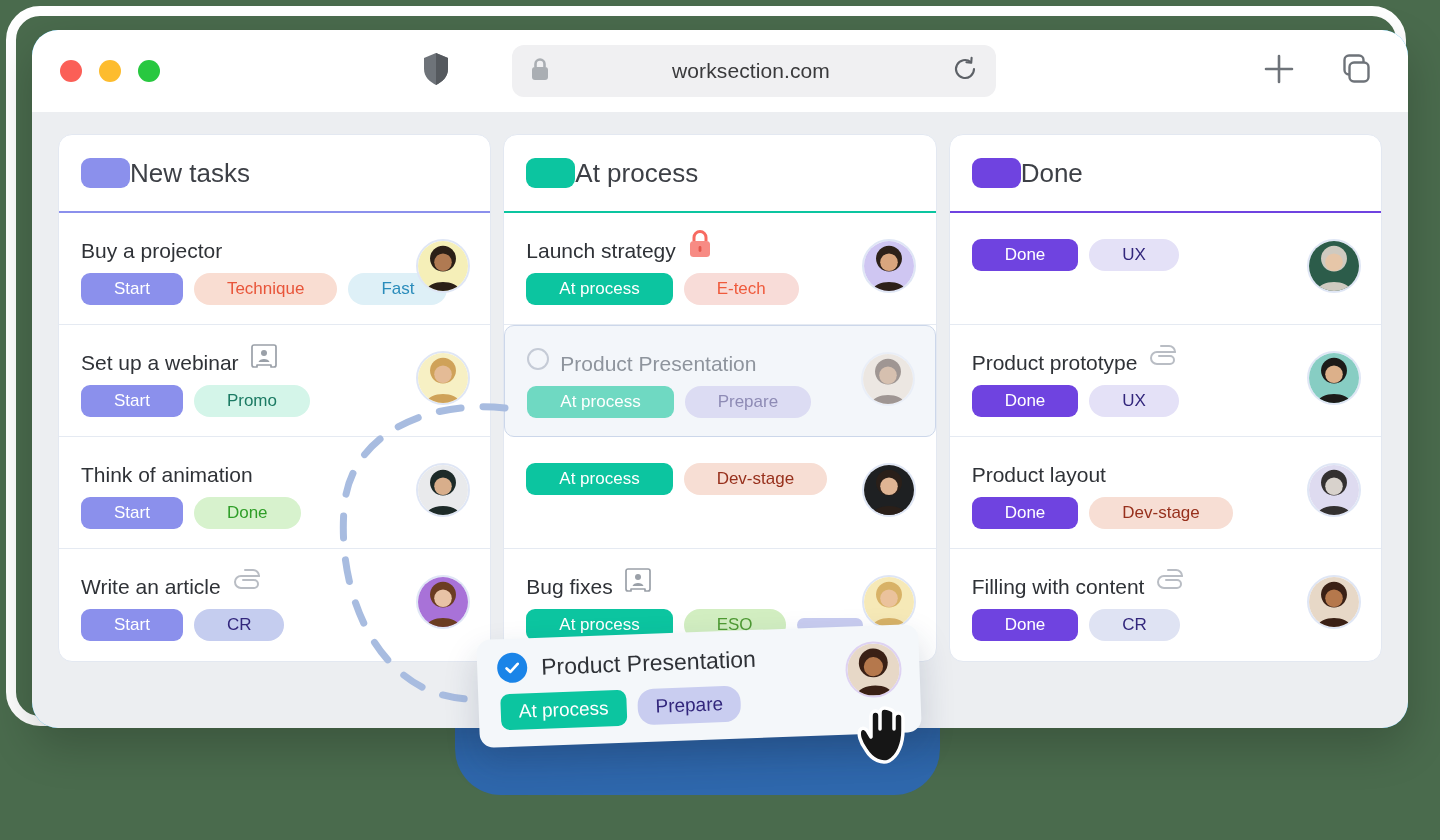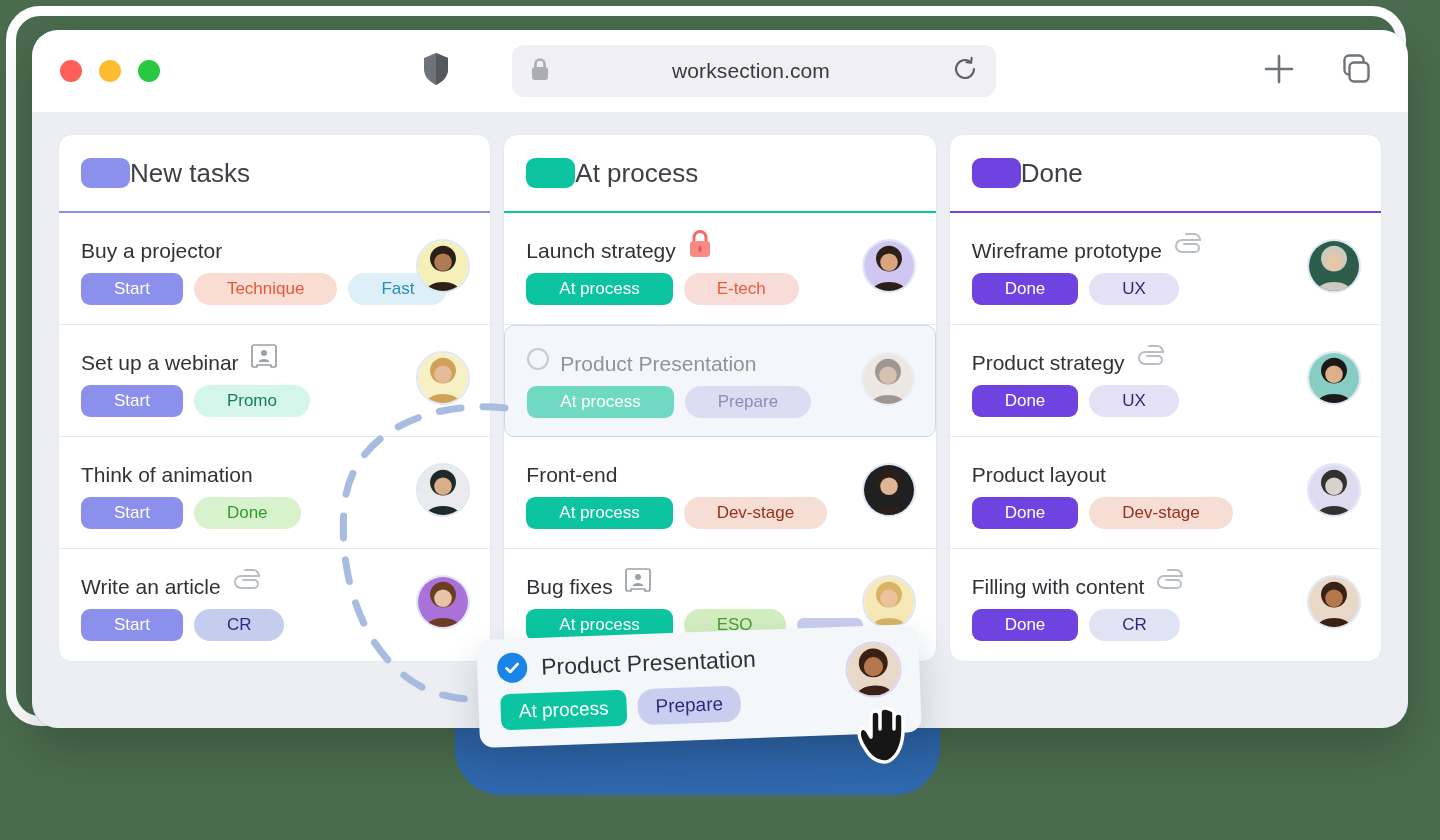--- a/index.html
+++ b/index.html
@@ -327,25 +327,20 @@
         <div class="avatar">
             <svg viewBox="0 0 54 54">
     <rect width="54" height="54" fill="#e4d7c7"></rect>
     <circle cx="27" cy="19" r="14" fill="#3a2317"></circle>
     <circle cx="27" cy="23" r="9.5" fill="#b47f55"></circle>
     <path d="M9 54 C11 41 43 41 45 54 Z" fill="#3a2317"></path>
   </svg>
           </div>
       </div>
         <div class="task">
-        <div class="task-title-row">
-
-          <span class="task-title">Front-end</span>
-
-        </div>
         <div class="tags">
           <span class="tag" style="background:#0cc5a0;color:#ffffff">At process</span>
             <span class="tag pill" style="background:#f7ded4;color:#97301c">Dev-stage</span>
         </div>
         <div class="avatar">
             <svg viewBox="0 0 54 54">
     <rect width="54" height="54" fill="#1e2022"></rect>
     <circle cx="27" cy="19" r="14" fill="#2a1f19"></circle>
     <circle cx="27" cy="23" r="9.5" fill="#e0b594"></circle>
     <path d="M9 54 C11 41 43 41 45 54 Z" fill="#2a1f19"></path>
@@ -377,46 +372,37 @@
   </svg>
           </div>
       </div>
       </div>
       <div class="column">
         <div class="col-head" style="border-bottom-color:#6f43e0">
       <span class="swatch" style="background:#6f43e0"></span>
       <span class="col-title">Done</span>
     </div>
         <div class="task">
-        <div class="task-title-row">
-
-          <span class="task-title">Wireframe prototype</span>
-          <span>
-      <svg width="30" height="24" viewBox="0 0 30 24">
-        <path d="M27 8 H9 a6 6 0 0 0 0 12 h13 a4 4 0 0 0 0-8 H11" stroke="#b9bdc4" stroke-width="2" fill="none" stroke-linecap="round"></path>
-        <path d="M27 8 a6 6 0 0 0 -6-6 H13" stroke="#b9bdc4" stroke-width="2" fill="none" stroke-linecap="round"></path>
-      </svg></span>
-        </div>
         <div class="tags">
           <span class="tag" style="background:#6f43e0;color:#ffffff">Done</span>
             <span class="tag pill" style="background:#e4e1f7;color:#32267c">UX</span>
         </div>
         <div class="avatar">
             <svg viewBox="0 0 54 54">
     <rect width="54" height="54" fill="#2c5c4a"></rect>
     <circle cx="27" cy="19" r="14" fill="#cfcac0"></circle>
     <circle cx="27" cy="23" r="9.5" fill="#e6c6a8"></circle>
     <path d="M9 54 C11 41 43 41 45 54 Z" fill="#cfcac0"></path>
   </svg>
           </div>
       </div>
         <div class="task">
         <div class="task-title-row">
 
-          <span class="task-title">Product strategy</span>
+          <span class="task-title">Product prototype</span>
           <span>
       <svg width="30" height="24" viewBox="0 0 30 24">
         <path d="M27 8 H9 a6 6 0 0 0 0 12 h13 a4 4 0 0 0 0-8 H11" stroke="#b9bdc4" stroke-width="2" fill="none" stroke-linecap="round"></path>
         <path d="M27 8 a6 6 0 0 0 -6-6 H13" stroke="#b9bdc4" stroke-width="2" fill="none" stroke-linecap="round"></path>
       </svg></span>
         </div>
         <div class="tags">
           <span class="tag" style="background:#6f43e0;color:#ffffff">Done</span>
             <span class="tag pill" style="background:#e4e1f7;color:#32267c">UX</span>
         </div>

